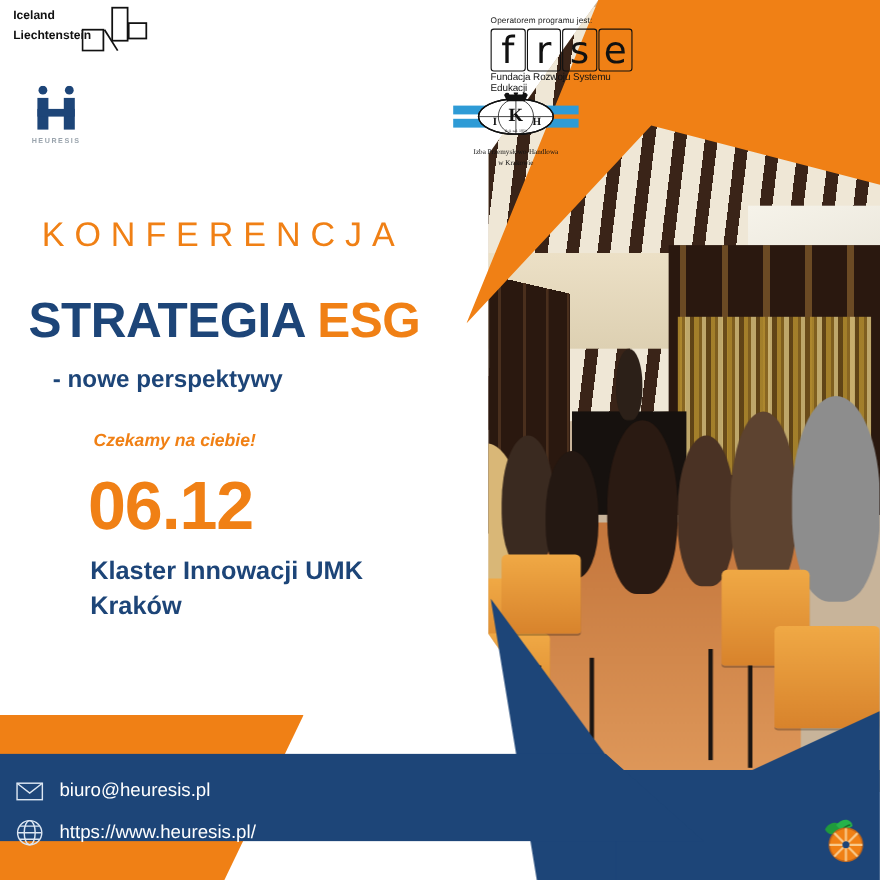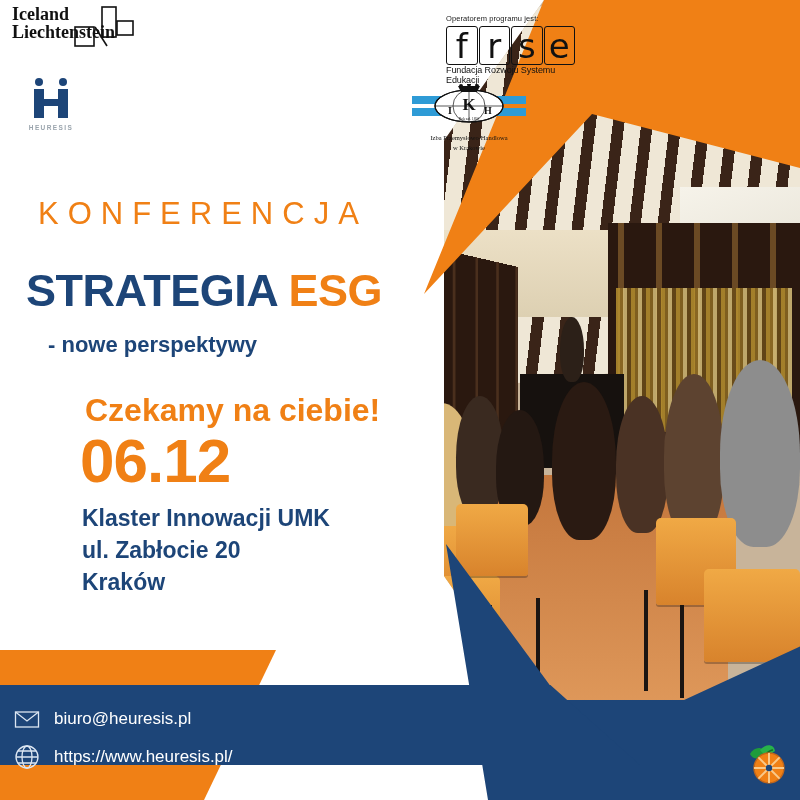--- a/index.html
+++ b/index.html
@@ -112,22 +112,22 @@
   }
   .navy-band{
     position:absolute; left:0; top:685px; width:640px; height:80px;
     background:#1D4578;
     clip-path: polygon(0 0, 86% 0, 100% 100%, 0 100%);
   }
 
   
   .grants-logo{ position:absolute; left:12px; top:6px; width:180px; }
   .grants-text{
-    font-family:Liberation Serif, serif;
-    font-size:18px; line-height:17.5px; color:#111;
+    font-family:Liberation Sans, sans-serif;
+    font-size:11px; line-height:17.5px; color:#111;
   }
   .grants-text .b{ font-weight:bold; }
   .grants-text .g{ font-weight:normal; color:#555; }
   .grants-mark{ position:absolute; left:62px; top:-1px; }
 
   .heuresis{ position:absolute; left:16px; top:78px; width:70px; text-align:center; }
   .heuresis-word{
     margin-top:2px; font-size:6.5px; letter-spacing:1.4px;
     color:#9aa4ad; font-weight:bold;
   }
@@ -157,21 +157,21 @@
     position:absolute; left:26px; top:265px;
     font-size:45px; font-weight:bold; color:#1D4578; letter-spacing:-.5px;
   }
   .strategia .esg{ color:#F08015; }
   .subtitle{
     position:absolute; left:48px; top:332px;
     font-size:22px; font-weight:bold; color:#1D4578;
   }
   .czekamy{
     position:absolute; left:85px; top:392px;
-    font-size:32px; font-weight:bold; color:#F08015;
+    font-size:16px; font-weight:bold; color:#F08015;font-style:italic;
   }
   .bigdate{
     position:absolute; left:80px; top:425px;
     font-size:62px; font-weight:bold; color:#F08015; letter-spacing:-1px;
   }
   .venue{
     position:absolute; left:82px; top:502px;
     font-size:23px; font-weight:bold; color:#1D4578; line-height:32px;
   }
 
@@ -298,21 +298,20 @@
     <span class="esg">ESG</span>
   </div>
 
   <div class="subtitle">- nowe perspektywy</div>
 
   <div class="czekamy">Czekamy na ciebie!</div>
   <div class="bigdate">06.12</div>
 
   <div class="venue">
     <div>Klaster Innowacji UMK</div>
-    <div>ul. Zabłocie 20</div>
     <div>Kraków</div>
   </div>
 
   <div class="orange-band"></div>
   <div class="navy-band"></div>
 
   <div class="contact">
     <div class="contact-row">
       <span class="contact-ico">
         <svg width="26" height="26" viewBox="0 0 26 26">

